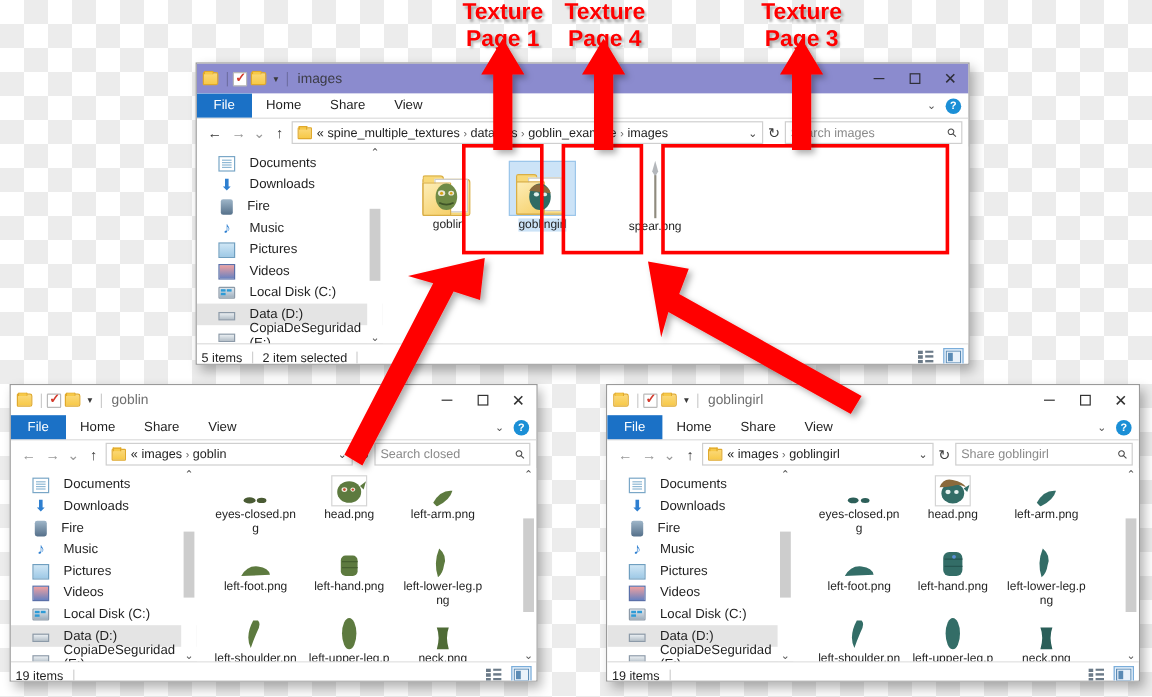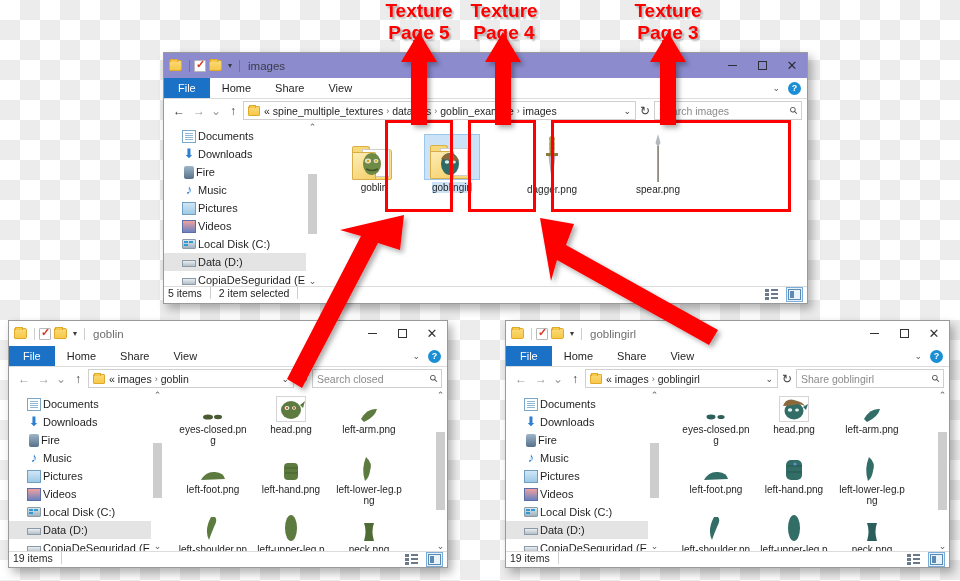--- a/index.html
+++ b/index.html
@@ -78,21 +78,21 @@
   .mini-caret { font-size:9px; color:#444; }
   .search-box { width:140px; height:19px; border:1px solid #cfcfcf; margin-left:5px; background:#fff;
                 display:flex; align-items:center; padding:0 4px; flex:none; }
   .search-ph { font-size:10.5px; color:#8a8a8a; white-space:nowrap; overflow:hidden; }
   .search-ico { margin-left:auto; font-size:10px; color:#4b4b4b; transform:rotate(-45deg); }
 
   
   .wbody { display:flex; background:#fff; }
   .navpane { width:155px; position:relative; padding-top:5px; flex:none;
              border-right:0; overflow:hidden; }
-  .navrow { height:18px; display:flex; align-items:center; padding-left:18px; font-size:11px; color:#1f1f1f; gap:2px;}
+  .navrow { height:18px; display:flex; align-items:center; padding-left:18px; font-size:11px; color:#1f1f1f; gap:12px;}
   .navrow.sel { background:#e4e4e4; }
   .nico { width:14px; height:13px; flex:none; position:relative; }
   .nico.doc{ background:#fff; border:1px solid #7aa7c7; }
   .nico.doc::after{content:"";position:absolute;left:2px;top:2px;right:2px;height:1px;
     box-shadow:0 2px 0 #8fb8d4,0 4px 0 #8fb8d4,0 6px 0 #8fb8d4;background:#8fb8d4;}
   .nico.dl{ color:#2e7fd0; font-size:13px; line-height:12px; text-align:center;}
   .nico.fire{ background:linear-gradient(#9fb6c9,#55708a); border-radius:2px; width:10px; margin-left:2px;}
   .nico.music{ color:#2e7fd0; font-size:13px; line-height:12px; text-align:center;}
   .nico.pic{ background:linear-gradient(#cfe6f5,#9ec9e6); border:1px solid #6f9fc0;}
   .nico.vid{ background:linear-gradient(#f0a0a0,#6a82c0); border:1px solid #5a6fa8;}
@@ -111,21 +111,21 @@
   .fileitem.sel .thumbbox { background:#cce3f7; border:1px solid #9cc6ea; }
   .fileitem.sel .fname { background:#cce3f7; }
   .thumbbox { width:48px; height:46px; display:flex; align-items:flex-end; justify-content:center; position:relative;}
   .fname { font-size:10px; color:#1f1f1f; text-align:center; line-height:11px; word-break:break-all; margin-top:2px;}
   .filescroll { position:absolute; right:0; top:0; width:13px; height:100%;
                 display:flex; flex-direction:column; align-items:center; justify-content:space-between;}
   .filescroll .ar { font-size:9px; color:#5a5a5a; }
   .filescroll .thumb { width:9px; background:#cdcdcd; }
 
   
-  .statusbar { height:19px; border-top:1px solid #dcdcdc; display:flex; align-items:flex-start;
+  .statusbar { height:19px; border-top:1px solid #dcdcdc; display:flex; align-items:flex-end;
                padding:0 4px; font-size:10.5px; color:#1f1f1f; background:#fff;}
   .st-sep { width:1px; height:12px; background:#d0d0d0; margin:0 8px; }
   .st-right { margin-left:auto; display:flex; gap:6px; align-items:center; }
   .vbtn { width:17px; height:15px; display:flex; align-items:center; justify-content:center; }
   .vbtn.on { border:1px solid #7aadda; background:#e7f1fb; }
 
   
   .folder-big { width:44px; height:36px; position:relative; }
   .folder-back { position:absolute; left:0; bottom:0; width:40px; height:31px;
     background:linear-gradient(#fde9a8,#f8d979); border:1px solid #d9ae46; border-radius:1px 3px 2px 2px;}
@@ -141,21 +141,21 @@
   .anno { position:absolute; color:#ff0000; font-weight:bold; font-size:19px; line-height:22px;
           text-align:center; text-shadow:2px 2px 2px rgba(0,0,0,.28); }
   .redbox { position:absolute; border:3px solid #ff0000; pointer-events:none; }
   .arrow-svg { position:absolute; overflow:visible; pointer-events:none; }
 </style>
 </head>
 <body>
 
 <div class="anno" style="left:378px; top:0px; width:82px;">
   <div>Texture</div>
-  <div>Page 5</div>
+  <div>Page 1</div>
 </div>
 <div class="anno" style="left:463px; top:0px; width:82px;">
   <div>Texture</div>
   <div>Page 4</div>
 </div>
 <div class="anno" style="left:627px; top:0px; width:82px;">
   <div>Texture</div>
   <div>Page 3</div>
 </div>
 
@@ -297,33 +297,20 @@
                 <ellipse cx="11" cy="13" rx="9" ry="11" fill="#2f6b64"></ellipse>
                 <path d="M2 8 q4 -7 10 -5 q7 2 8 7 z" fill="#8a6a3c"></path>
                 <ellipse cx="8" cy="11" rx="2.2" ry="1.7" fill="#ddeeea"></ellipse>
                 <ellipse cx="15" cy="11" rx="1.9" ry="1.6" fill="#ddeeea"></ellipse>
               </svg>
             </div>
           </div>
           <div class="fname">goblingirl</div>
         </div>
 
-        <div class="fileitem" style="width:86px;margin-left:22px;">
-          <div class="thumbbox" style="height:48px;">
-            <svg width="26" height="48">
-              <path d="M13 46 L10 22 L16 22 Z" fill="#b9bcc0" stroke="#8d9196" stroke-width="0.6"></path>
-              <rect x="7" y="19" width="12" height="3" fill="#8c7a3e"></rect>
-              <rect x="10.5" y="7" width="5" height="12" fill="#9a8747"></rect>
-              <circle cx="13" cy="10" r="2.6" fill="#a8944f"></circle>
-              <circle cx="13" cy="14" r="2.6" fill="#a8944f"></circle>
-              <circle cx="13" cy="5" r="3" fill="#b3a058"></circle>
-            </svg>
-          </div>
-          <div class="fname">dagger.png</div>
-        </div>
 
 
         <div class="fileitem" style="width:86px;margin-left:16px;">
           <div class="thumbbox" style="height:48px;">
             <svg width="14" height="48">
               <path d="M7 0 L9.5 9 L7 13 L4.5 9 Z" fill="#b4b7bb"></path>
               <rect x="6.2" y="12" width="1.8" height="36" fill="#8f8b7e"></rect>
             </svg>
           </div>
           <div class="fname">spear.png</div>

